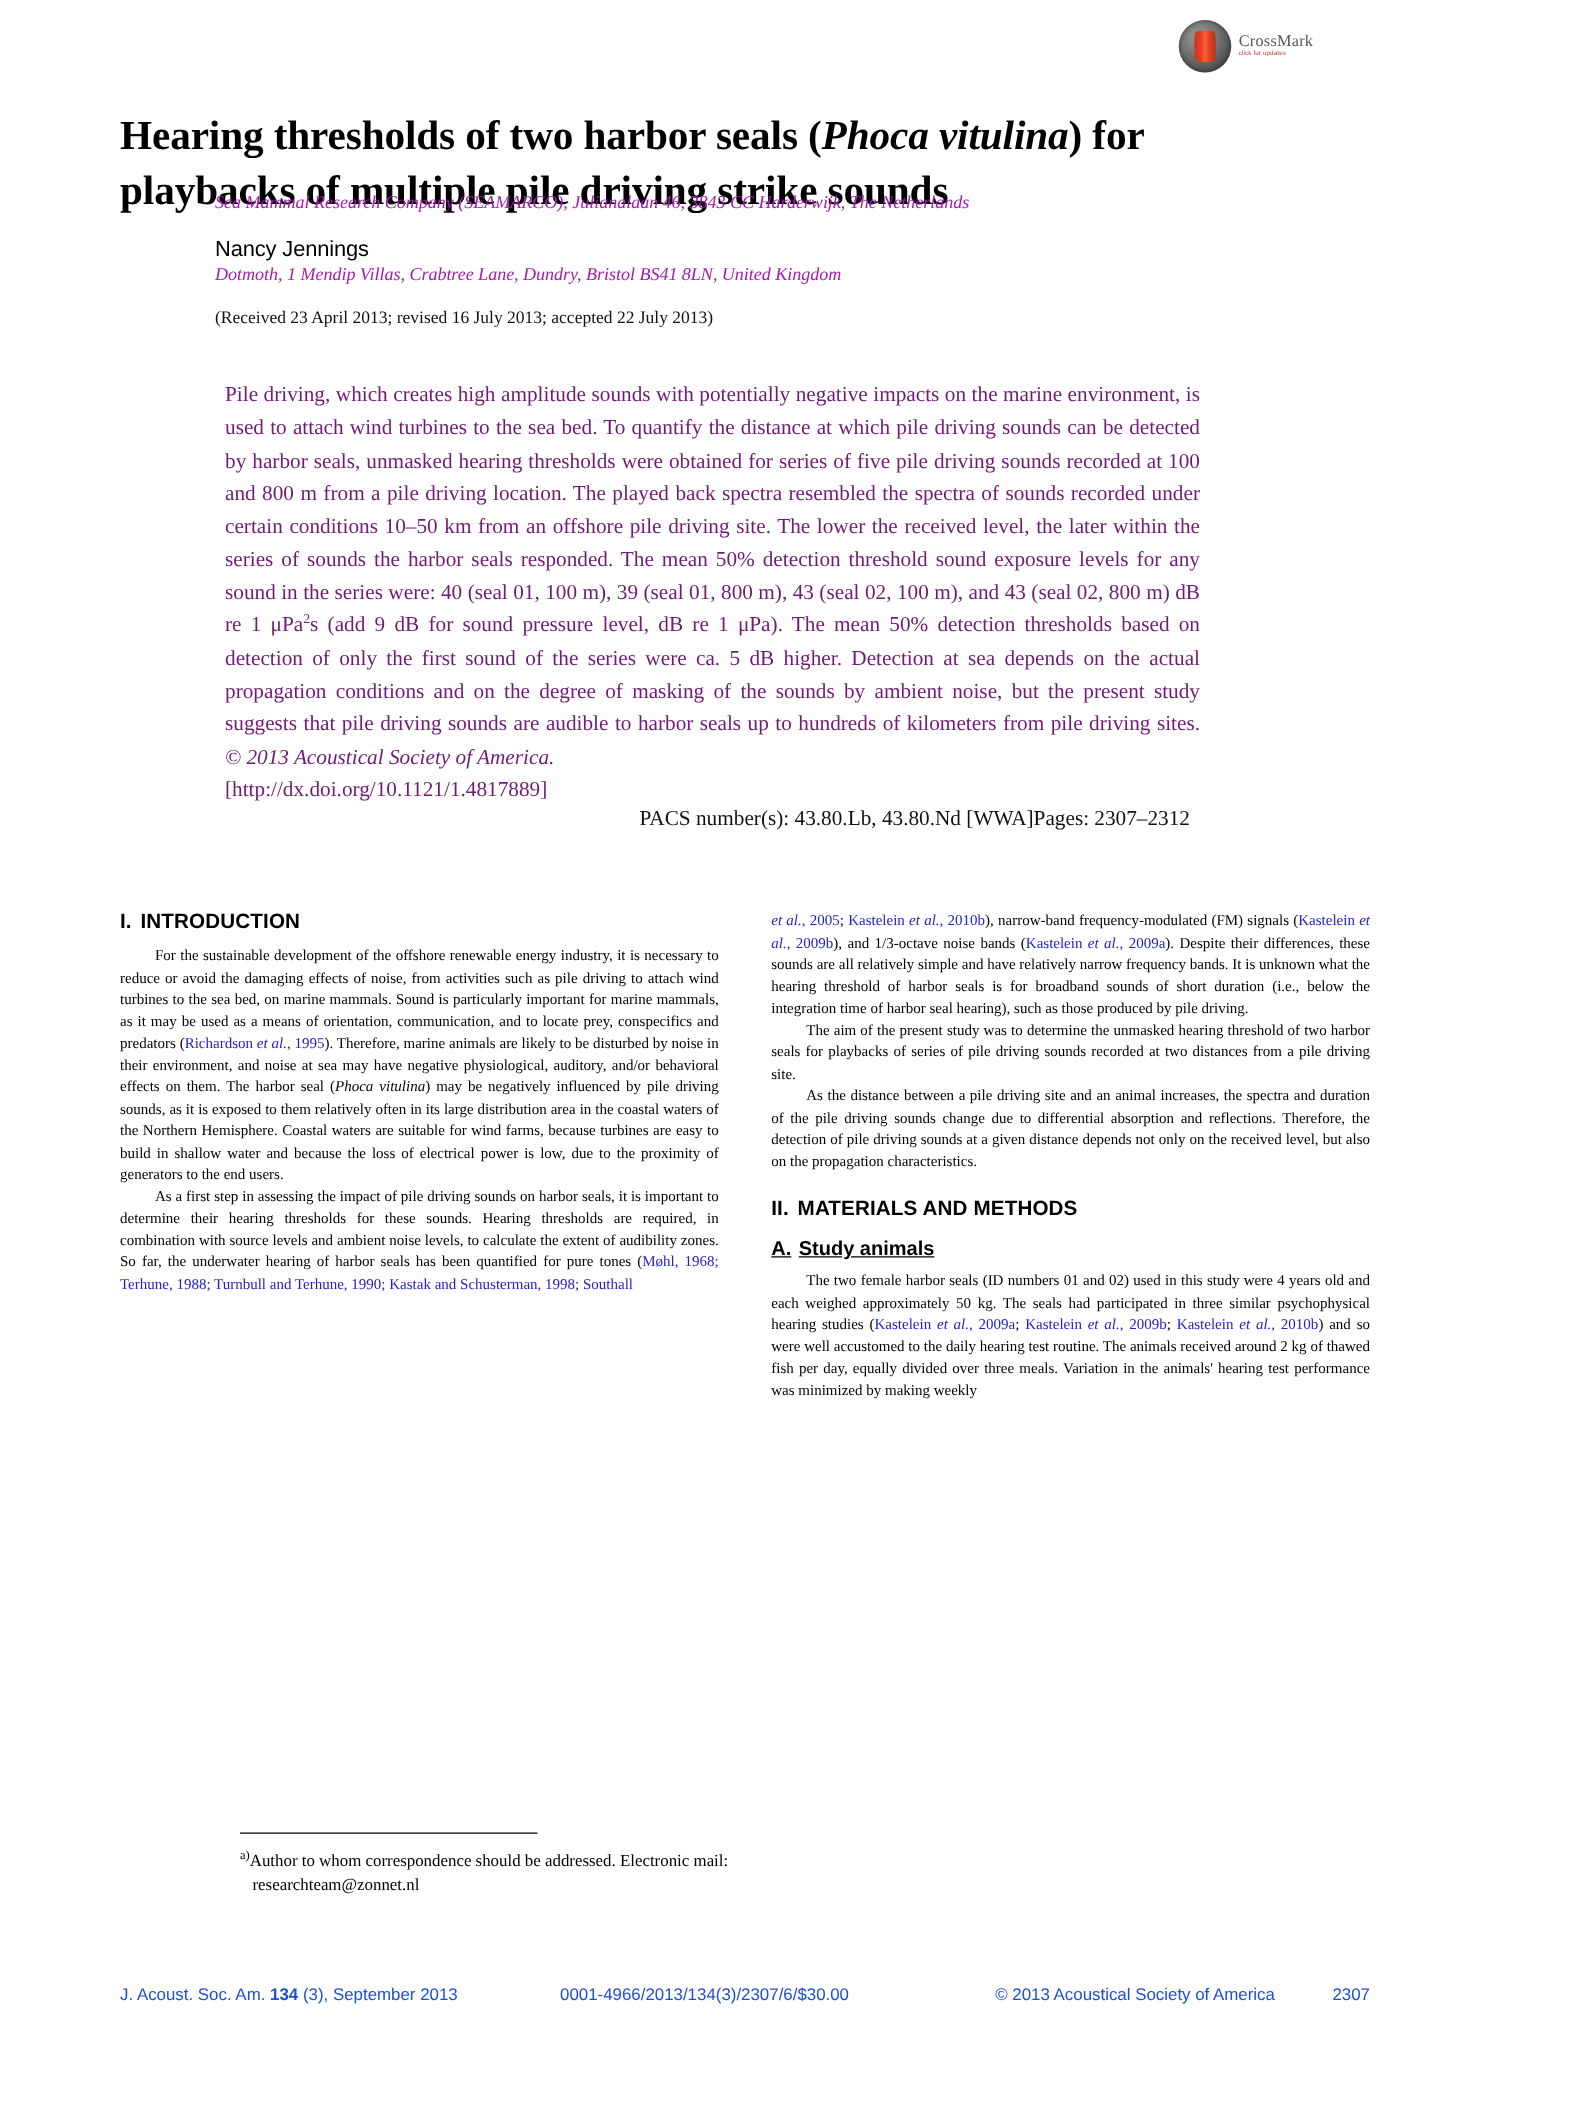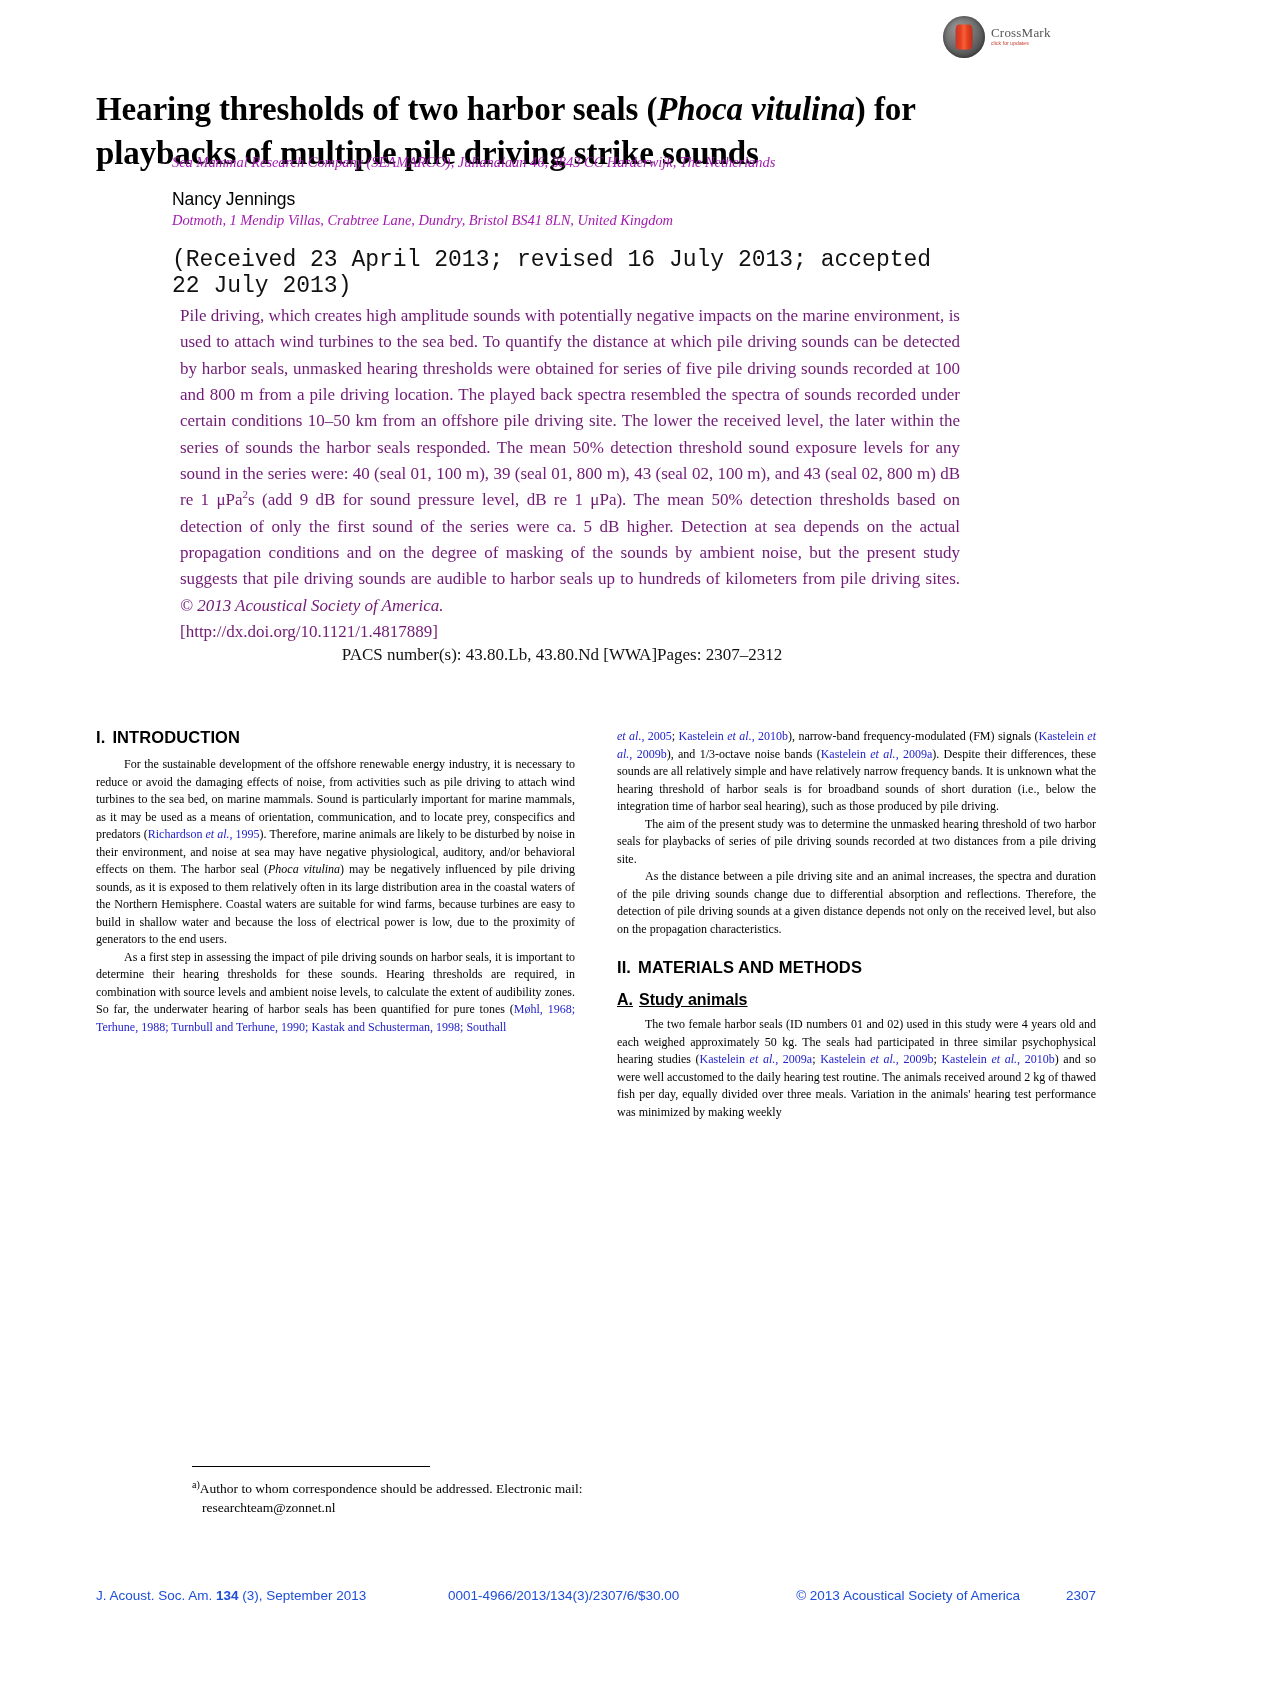--- a/index.html
+++ b/index.html
@@ -106,22 +106,22 @@
   .affil {
     font-family: "Liberation Serif", "DejaVu Serif", serif;
     font-style: italic;
     font-size: 14.5px;
     color: #a21caf;
     margin: 0 0 18px 0;
     letter-spacing: -0.05px;
   }
   .affil:last-of-type { margin-bottom: 0; }
   .history {
-    font-family: Liberation Mono, monospace;
-    font-size: 23px;
+    font-family: Liberation Serif, serif;
+    font-size: 14px;
     margin: 14px 0 0 0;
   }
 
   
   .abstract {
     position: absolute;
     left: 180px;
     top: 303px;
     width: 780px;
     font-family: "Liberation Serif", "DejaVu Serif", serif;
@@ -134,21 +134,21 @@
   .abstract .cc { font-style: italic; }
   .abstract sup { font-size: 11px; vertical-align: super; line-height: 0; }
   .doi { display: block; }
 
   .pacs {
     position: absolute;
     left: 172px;
     top: 645px;
     width: 780px;
     display: flex;
-    justify-content: center;
+    justify-content: flex-end;
     font-family: "Liberation Serif", serif;
     font-size: 17px;
   }
 
   
   .columns {
     position: absolute;
     left: 96px;
     top: 728px;
     width: 1000px;

